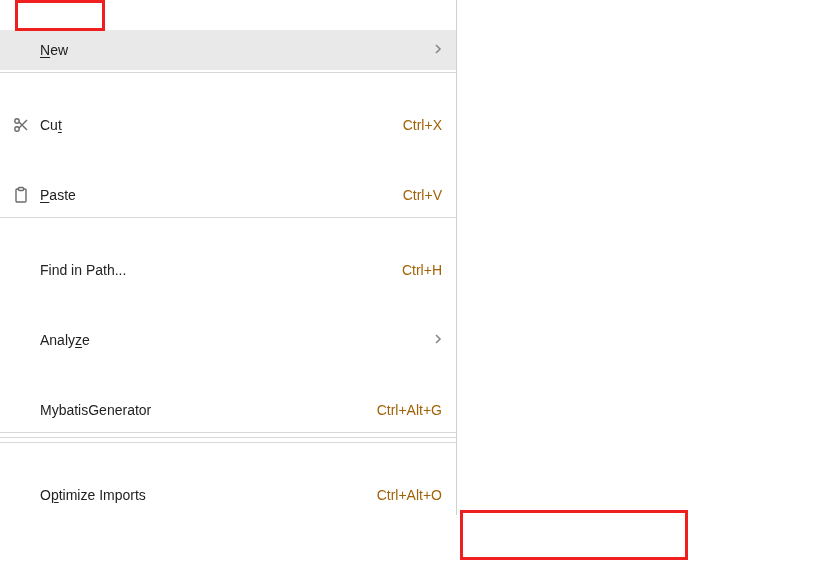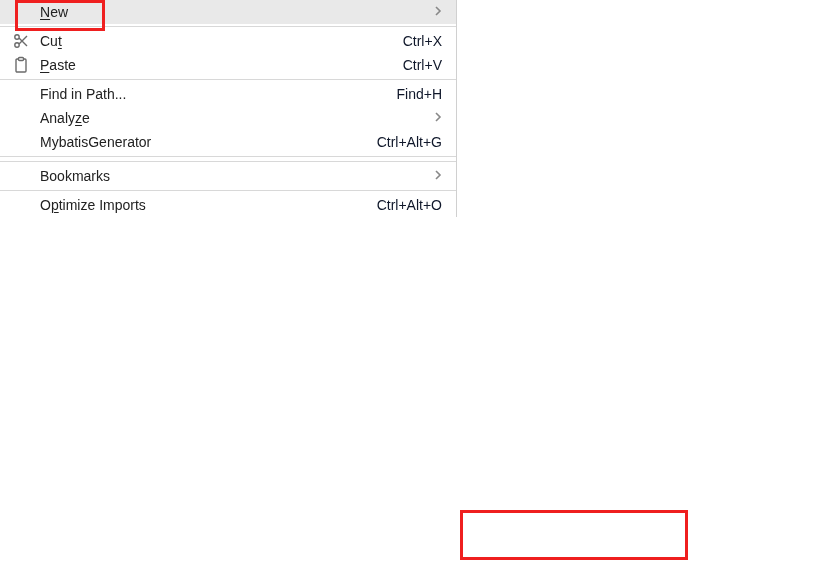--- a/index.html
+++ b/index.html
@@ -11,37 +11,38 @@
       width: 821px;
       height: 574px;
       overflow: hidden;
       color: #222;
     }
     .menu { display: flex; flex-direction: column; }
     .left-menu { width: 457px; border-right: 1px solid #d0d0d0; }
     .item {
       display: flex;
       align-items: center;
-      height: 24px;
+      height: 40px;
       padding: 0 14px 0 12px;
       cursor: default;
       position: relative;
+      margin-top: 30px;
     }
     .item.highlighted { background: #e9e9e9; }
     .icon-slot {
       width: 28px;
       display: flex;
       align-items: center;
       justify-content: flex-start;
     }
     .icon-slot svg { display: block; }
     .label { flex: 0 0 auto; }
     .label .u { text-decoration: underline; text-decoration-thickness: 1px; text-underline-offset: 2px; }
     .spacer { flex: 1; }
-    .shortcut { color: #0f172a; font-size: 14px; }
+    .shortcut { color: #a16207; font-size: 14px; }
     .chevron { color: #888; font-size: 14px; }
     .separator { height: 1px; background: #d8d8d8; margin: 2px 0; }
     .highlight-box {
       position: absolute;
       border: 3px solid #ef1f1f;
       pointer-events: none;
     }
     .hb1 { left: 15px; top: 0px; width: 90px; height: 31px; }
     .hb2 { left: 460px; top: 510px; width: 228px; height: 50px; }
     .container { position: relative; width: 821px; height: 574px; }
@@ -81,46 +82,38 @@
         </span>
         <span class="label"><span class="u">P</span>aste</span>
         <span class="spacer"></span>
         <span class="shortcut">Ctrl+V</span>
       </div>
       <div class="separator"></div>
       <div class="item">
         <span class="icon-slot"></span>
         <span class="label">Find in Path...</span>
         <span class="spacer"></span>
-        <span class="shortcut">Find+H</span>
+        <span class="shortcut">Ctrl+H</span>
       </div>
       <div class="item">
         <span class="icon-slot"></span>
         <span class="label">Analy<span class="u">z</span>e</span>
         <span class="spacer"></span>
         <span class="chevron"><svg width="8" height="12" viewBox="0 0 8 12">
             <path d="M2 2 L6 6 L2 10" fill="none" stroke="#888" stroke-width="1.6"></path>
           </svg></span>
       </div>
       <div class="item">
         <span class="icon-slot"></span>
         <span class="label">MybatisGenerator</span>
         <span class="spacer"></span>
         <span class="shortcut">Ctrl+Alt+G</span>
       </div>
       <div class="separator"></div>
       <div class="separator"></div>
-      <div class="item">
-        <span class="icon-slot"></span>
-        <span class="label">Bookmarks</span>
-        <span class="spacer"></span>
-        <span class="chevron"><svg width="8" height="12" viewBox="0 0 8 12">
-            <path d="M2 2 L6 6 L2 10" fill="none" stroke="#888" stroke-width="1.6"></path>
-          </svg></span>
-      </div>
       <div class="separator"></div>
       <div class="item">
         <span class="icon-slot"></span>
         <span class="label">O<span class="u">p</span>timize Imports</span>
         <span class="spacer"></span>
         <span class="shortcut">Ctrl+Alt+O</span>
       </div>
     </div>
 
 <div class="highlight-box hb1"></div>

